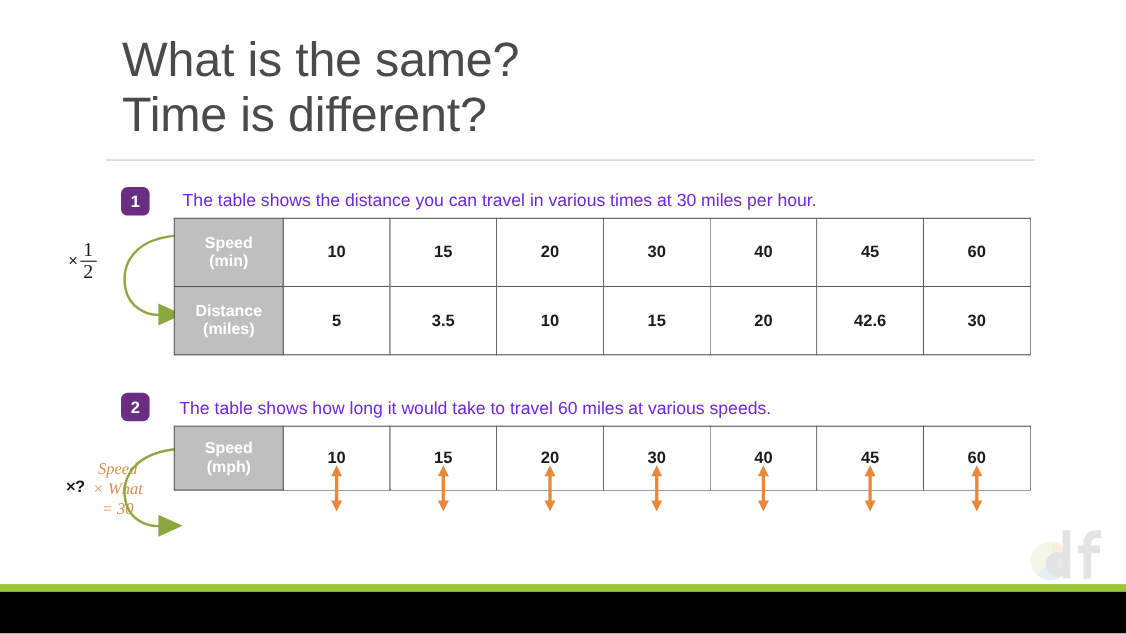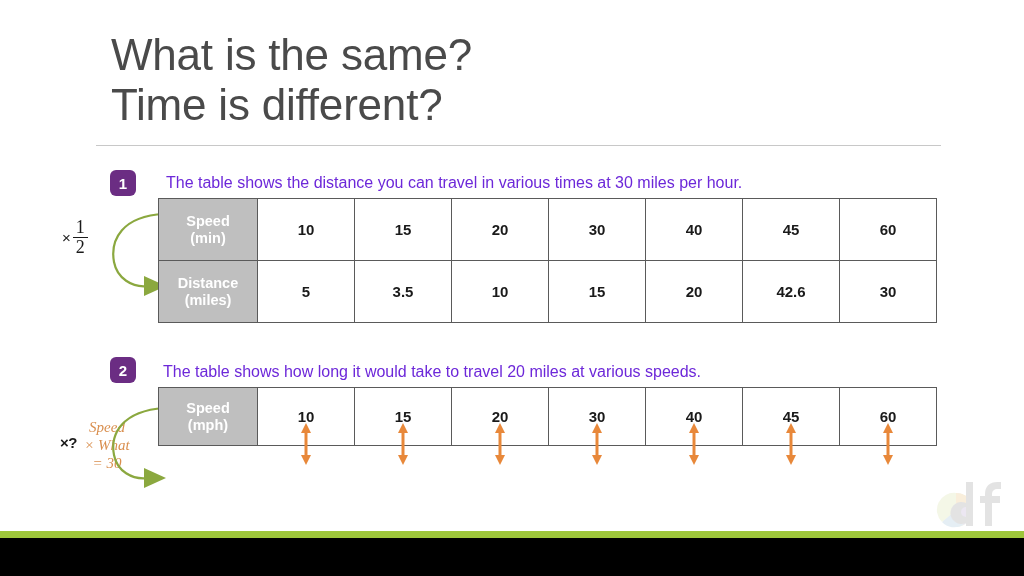--- a/index.html
+++ b/index.html
@@ -253,21 +253,21 @@
       <td class="datacell">10</td>
       <td class="datacell">15</td>
       <td class="datacell">20</td>
       <td class="datacell">42.6</td>
       <td class="datacell">30</td>
     </tr>
   </tbody>
 </table>
 
 <div class="badge" id="badge-2">2</div>
-<div class="prompt" id="prompt-2">The table shows how long it would take to travel 20 miles at various speeds.</div>
+<div class="prompt" id="prompt-2">The table shows how long it would take to travel 60 miles at various speeds.</div>
 
 <div id="annot-speed">
   <span class="l1">Speed</span>
   <span class="l2">× What</span>
   <span class="l3">= 30</span>
 </div>
 <div id="annot-xq">×?</div>
 
 <svg id="green-arc-2" viewBox="0 0 66 88">
   <path d="M60 6 C 18 9, 6 32, 10 53 C 13 69, 28 78, 44 76" fill="none" stroke="#8ba83f" stroke-width="2.2" stroke-linecap="round"></path>

